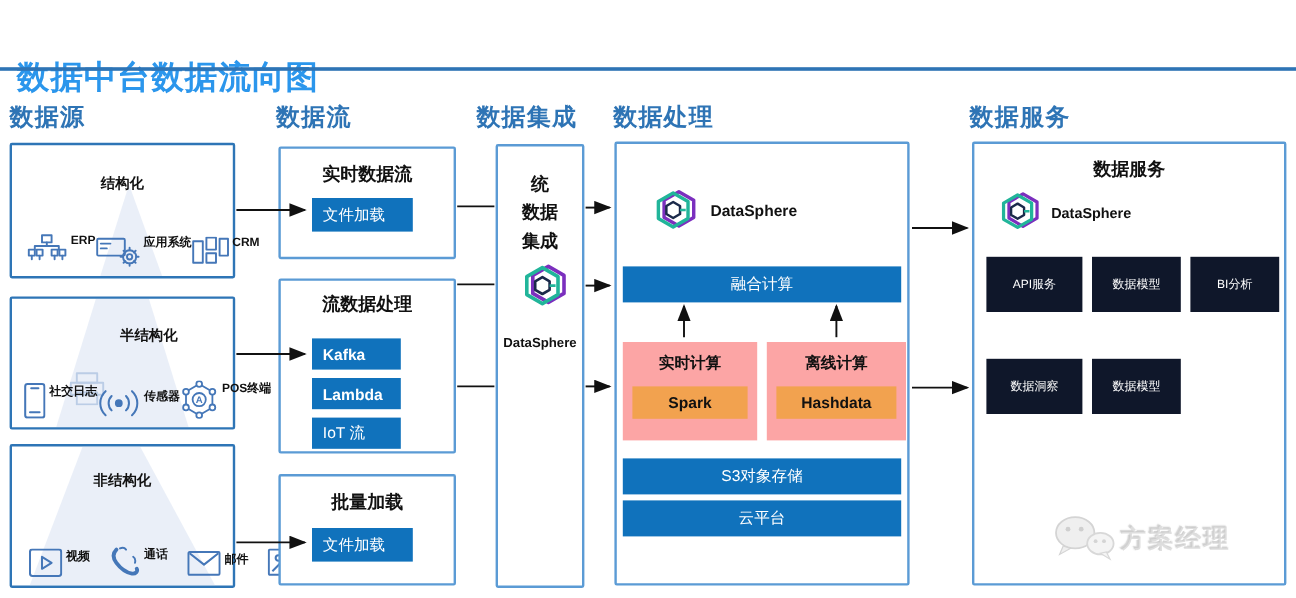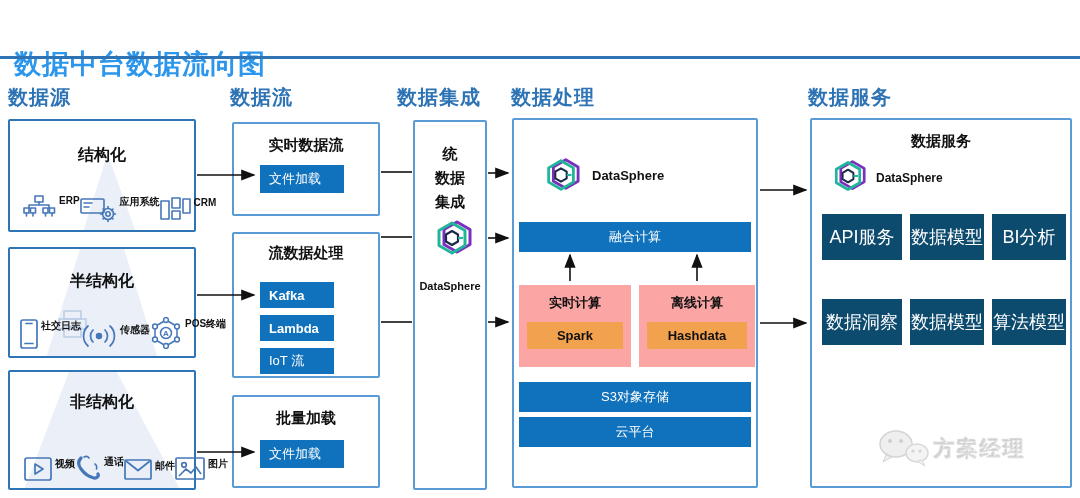--- a/index.html
+++ b/index.html
@@ -5,39 +5,39 @@
   html,body{margin:0;padding:0;background:#fff;}
   .canvas{position:relative;width:1080px;height:498px;background:#fff;overflow:hidden;
           font-family:"Liberation Sans",sans-serif;}
   .page-title{position:absolute;left:14px;top:6px;font-family:"Liberation Serif",serif;
           font-size:27px;font-weight:bold;color:#2B96EC;letter-spacing:1px;margin-top:40px;}
   .title-rule{position:absolute;left:0;top:56px;width:1080px;height:3px;background:#2E74B5;}
   .col-header{position:absolute;top:84px;font-size:20px;font-weight:bold;color:#2E74B5;letter-spacing:1px;}
   .box{position:absolute;background:#fff;border:2px solid #5B9BD5;border-radius:2px;box-sizing:border-box;}
   .src-box{border-color:#2E75B6;}
   .beam{position:absolute;inset:0;background:#D9E2F3;opacity:.55;pointer-events:none;}
-  .box-title{position:absolute;left:0;width:100%;text-align:center;font-size:16px;font-weight:bold;color:#111;}
+  .box-title{position:absolute;left:0;width:100%;text-align:center;font-size:12px;font-weight:bold;color:#111;}
   .icon-row{position:absolute;left:0;right:0;bottom:7px;display:flex;justify-content:space-between;
           align-items:flex-end;padding:0 12px;}
   .src-item{display:flex;flex-direction:row;gap:3px;position:relative;}
   .src-label{font-size:10px;font-weight:bold;color:#111;white-space:nowrap;}
   .flow-title{position:absolute;left:0;width:100%;text-align:center;font-size:15px;font-weight:bold;color:#111;}
   .btn{position:absolute;background:#1072BC;color:#fff;box-sizing:border-box;display:flex;
           align-items:center;font-size:13px;}
   .btn-left{padding-left:9px;justify-content:flex-start;}
   .int-text{position:absolute;top:20px;left:0;width:100%;text-align:center;font-size:15px;
           font-weight:bold;line-height:1.6;color:#111;}
   .brand{position:absolute;font-size:12px;font-weight:bold;color:#111;}
   .bar{position:absolute;background:#1072BC;color:#fff;display:flex;align-items:center;
           justify-content:center;font-size:13px;}
   .panel{position:absolute;background:#fca5a5;}
   .panel-title{position:absolute;top:9px;left:0;width:100%;text-align:center;font-size:13px;font-weight:bold;color:#111;}
   .engine{position:absolute;background:#F2A24F;color:#111;font-weight:bold;font-size:13px;
           display:flex;align-items:center;justify-content:center;}
-  .svc-btn{position:absolute;background:#0c4a6e;color:#fff;font-size:18px;display:flex;
+  .svc-btn{position:absolute;background:#0f172a;color:#fff;font-size:10px;display:flex;
           align-items:center;justify-content:center;text-align:center;}
   .overlay{position:absolute;left:0;top:0;z-index:5;pointer-events:none;}
   .watermark{position:absolute;left:876px;top:428px;z-index:6;display:flex;align-items:center;gap:4px;}
   .watermark-text{font-size:21px;font-weight:bold;color:rgba(200,200,200,.6);letter-spacing:2px;
           text-shadow:1px 1px 0 rgba(255,255,255,.95),-1px -1px 1px rgba(110,110,110,.3);}
   svg.icon{display:block;}
 </style>
 </head>
 <body>
 
@@ -91,21 +91,21 @@
             <rect x="23" y="2" width="7" height="14"></rect>
           </g>
         </svg>
         <span class="src-label">CRM</span>
       </div>
     </div>
   </div>
 
   <div class="box src-box" style="left:8px;top:247px;width:188px;height:111px;">
     <div class="beam" style="clip-path:polygon(38% 0%,62% 0%,80% 100%,20% 100%);"></div>
-    <div class="box-title" style="top:22px;">半结构化</div>
+    <div class="box-title" style="top:22px;padding-left:22px;">半结构化</div>
     <svg class="icon" width="30" height="28" viewBox="0 0 30 28" style="position:absolute;left:48px;bottom:18px;opacity:.28;">
       <g fill="none" stroke="#4577B8" stroke-width="1.6" stroke-linejoin="round">
         <rect x="6" y="1" width="17" height="8"></rect>
           <rect x="1" y="9" width="27" height="10"></rect>
           <rect x="6" y="17" width="17" height="10"></rect>
       </g>
     </svg>
     <div class="icon-row" style="padding:0 10px;">
       <div class="src-item">
         <svg class="icon" width="18" height="30" viewBox="0 0 18 30">
@@ -143,21 +143,21 @@
           </g>
         </svg>
         <span class="src-label">POS终端</span>
       </div>
     </div>
   </div>
 
   <div class="box src-box" style="left:8px;top:370px;width:188px;height:120px;">
     <div class="beam" style="clip-path:polygon(32% 0%,58% 0%,92% 100%,8% 100%);"></div>
     <div class="box-title" style="top:20px;">非结构化</div>
-    <div class="icon-row" style="padding:0 14px;">
+    <div class="icon-row" style="padding:0 14px;gap:16px;">
       <div class="src-item">
         <svg class="icon" width="28" height="24" viewBox="0 0 28 24">
           <g fill="none" stroke="#4577B8" stroke-width="1.7" stroke-linejoin="round">
             <rect x="1" y="1" width="26" height="22" rx="2"></rect>
             <path d="M11 7 L19 12 L11 17 Z"></path>
           </g>
         </svg>
         <span class="src-label">视频</span>
       </div>
       <div class="src-item">
@@ -264,21 +264,20 @@
       </g>
     </svg>
     <div class="brand" style="left:64px;top:51px;font-size:12px;">DataSphere</div>
 
     <div class="svc-btn" style="left:10px;top:94px;width:80px;height:46px;">API服务</div>
     <div class="svc-btn" style="left:98px;top:94px;width:74px;height:46px;">数据模型</div>
     <div class="svc-btn" style="left:180px;top:94px;width:74px;height:46px;">BI分析</div>
 
     <div class="svc-btn" style="left:10px;top:179px;width:80px;height:46px;">数据洞察</div>
     <div class="svc-btn" style="left:98px;top:179px;width:74px;height:46px;">数据模型</div>
-    <div class="svc-btn" style="left:180px;top:179px;width:74px;height:46px;">算法模型</div>
   </div>
 
   <svg class="overlay" width="1080" height="498">
     <defs>
       <marker id="ah" markerWidth="9" markerHeight="8" refX="8" refY="3.5" orient="auto">
         <path d="M0,0 L9,3.5 L0,7 Z" fill="#111"></path>
       </marker>
     </defs>
     <g stroke="#111" stroke-width="1.6" fill="none">
       <line x1="197" y1="175" x2="254" y2="175" marker-end="url(#ah)"></line>

